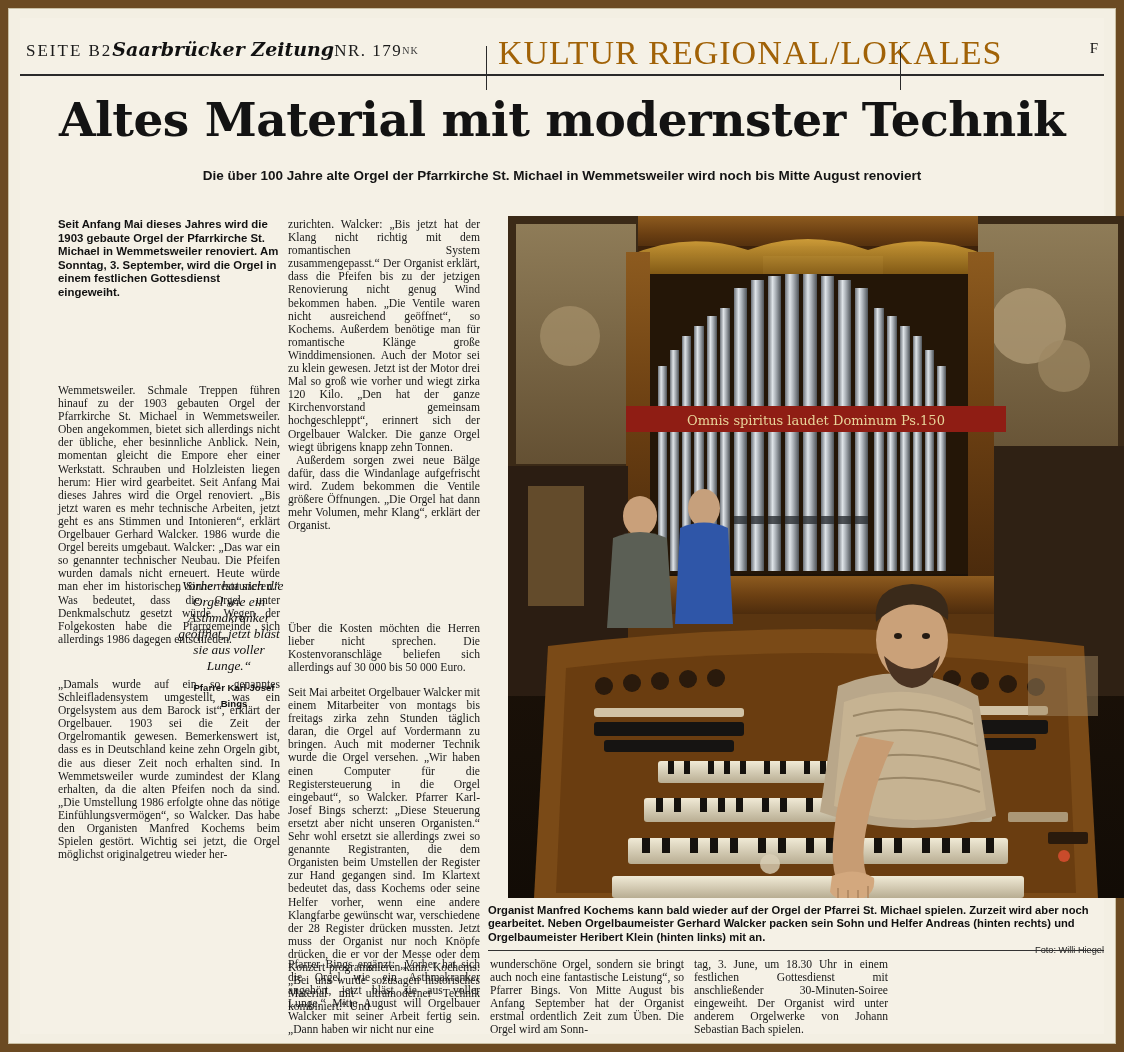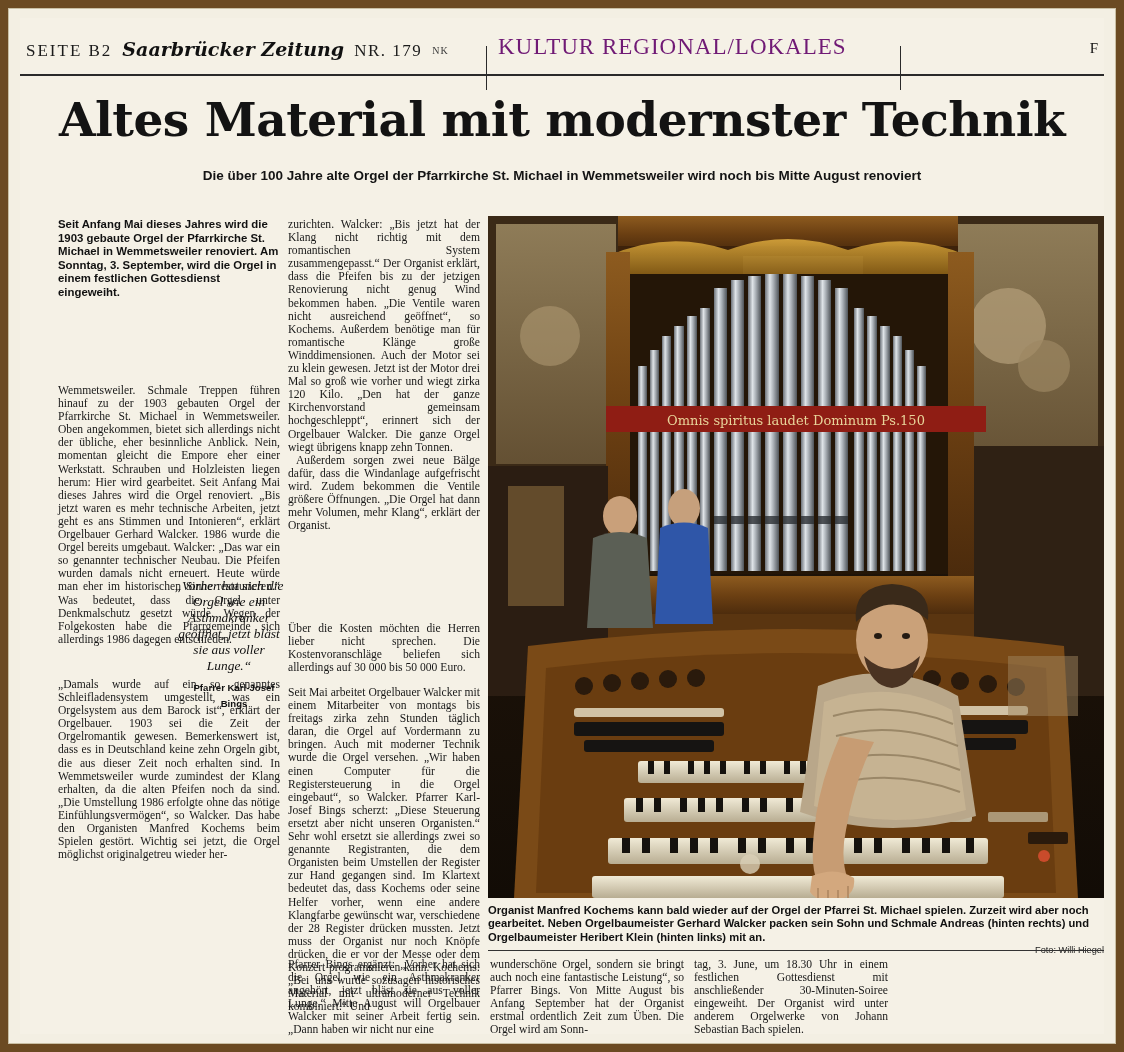--- a/index.html
+++ b/index.html
@@ -17,21 +17,21 @@
   .paper{
     position:absolute;left:12px;top:10px;width:1084px;height:1016px;
     background:#f5f1e6;
   }
   
   .masthead{
     position:absolute;left:0;top:16px;width:1084px;height:34px;
   }
   .mast-left{
     position:absolute;left:6px;top:4px;
-    display:flex;align-items:baseline;gap:10px;
+    display:flex;align-items:baseline;
   }
   .seite{
     font-family:"Liberation Serif", serif;
     font-size:17px;letter-spacing:2px;color:#1b1b1b;
   }
   .zeitung{
     font-family:"DejaVu Serif", serif;
     font-size:19px;font-weight:bold;font-style:italic;color:#111;
     letter-spacing:0px;
   }
@@ -40,21 +40,21 @@
     font-size:17px;letter-spacing:1.5px;color:#1b1b1b;
   }
   .nk{
     font-family:Liberation Serif, serif;
     font-size:10px;color:#3a3a3a;letter-spacing:1px;
     position:relative;top:-2px;
   }
   .mast-center{
     position:absolute;left:478px;top:0px;
     font-family:"Liberation Serif", serif;
-    font-size:23px;letter-spacing:1px;color:#701a75;
+    font-size:34px;letter-spacing:1px;color:#a16207;
   }
   .mast-right{
     position:absolute;right:6px;top:6px;
     font-family:"Liberation Serif", serif;
     font-size:15px;color:#111;
   }
   .rule-top{
     position:absolute;left:0;top:56px;width:1084px;height:0;
     border-top:2px solid #2a2a2a;
   }
@@ -132,21 +132,21 @@
     font-style:normal;
     font-weight:bold;
     font-size:9.6px;
     margin-top:6px;
     color:#111;
     margin-left:10px;
   }
 
   
   .photo{
-    position:absolute;left:468px;top:198px;width:616px;height:682px;
+    position:absolute;left:488px;top:198px;width:616px;height:682px;
     overflow:hidden;
     background:#23160c;
   }
   .photo svg{display:block;}
   .caption{
     position:absolute;left:468px;top:886px;width:616px;
     font-family:"Liberation Sans", sans-serif;
     font-weight:bold;
     font-size:11.2px;
     line-height:13.4px;
@@ -467,21 +467,21 @@
 
       <rect x="520" y="440" width="70" height="60" fill="#9d845e" opacity="0.5"></rect>
       <rect x="540" y="616" width="40" height="12" rx="2" fill="#2a1a0c"></rect>
       <circle cx="556" cy="640" r="6" fill="#c94b2b"></circle>
 
       <rect x="0" y="0" width="616" height="682" fill="none" stroke="#000" stroke-width="0"></rect>
     </svg>
   </div>
 
   <div class="caption">
-    <span>Organist Manfred Kochems kann bald wieder auf der Orgel der Pfarrei St. Michael spielen. Zurzeit wird aber noch gearbeitet. Neben Orgelbaumeister Gerhard Walcker packen sein Sohn und Schmale Andreas (hinten rechts) und Orgelbaumeister Heribert Klein (hinten links) mit an.</span>
+    <span>Organist Manfred Kochems kann bald wieder auf der Orgel der Pfarrei St. Michael spielen. Zurzeit wird aber noch gearbeitet. Neben Orgelbaumeister Gerhard Walcker packen sein Sohn und Helfer Andreas (hinten rechts) und Orgelbaumeister Heribert Klein (hinten links) mit an.</span>
     <div class="credit-row">
       <span class="credit">Foto: Willi Hiegel</span>
     </div>
   </div>
 
   <div class="rule-bottom"></div>
 
   <div class="col" style="left:470px;top:940px;width:194px;">
     <p class="first">wunderschöne Orgel, sondern sie bringt auch noch eine fantastische Leistung“, so Pfarrer Bings. Von Mitte August bis Anfang September hat der Organist erstmal ordentlich Zeit zum Üben. Die Orgel wird am Sonn-</p>
   </div>

